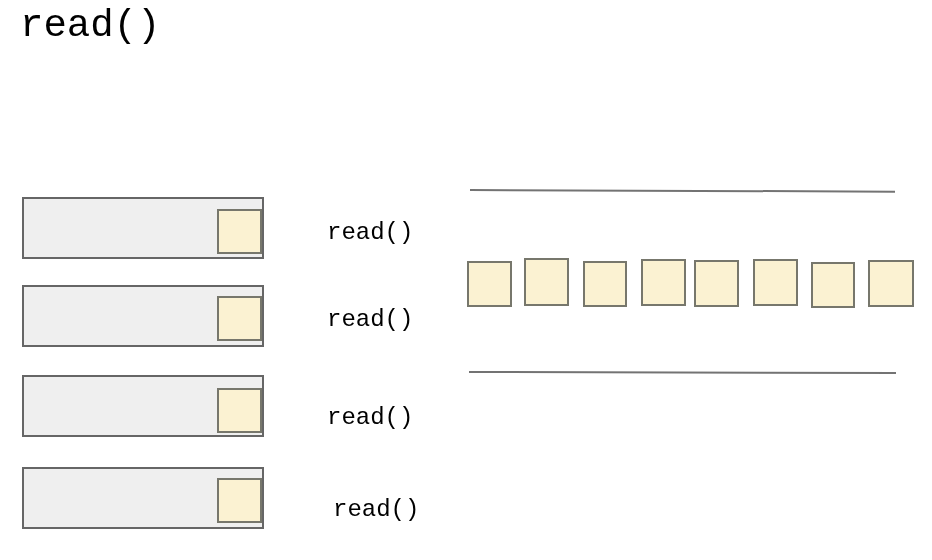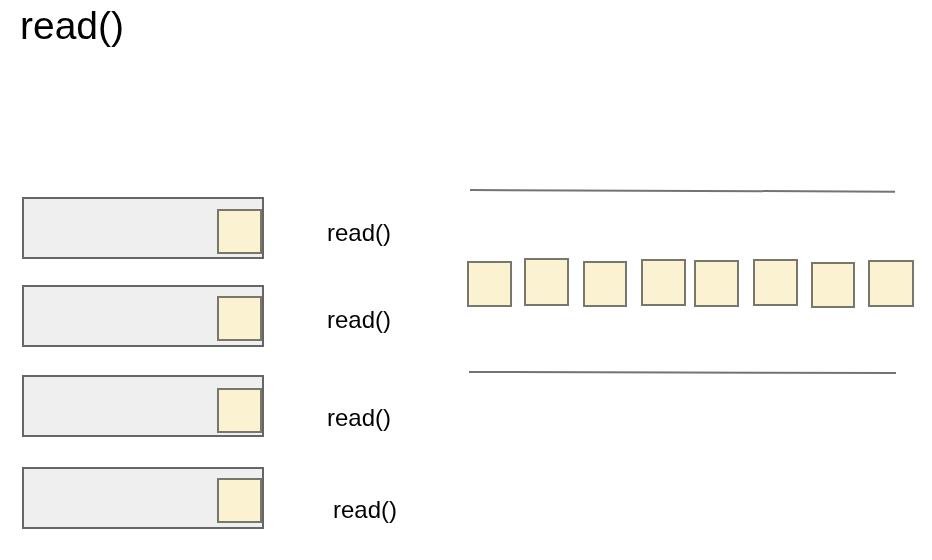--- a/index.html
+++ b/index.html
@@ -11,21 +11,21 @@
     --text: #000000;
   }
   * { margin: 0; padding: 0; box-sizing: border-box; }
   html, body { background: #ffffff; }
   .stage {
     position: relative;
     width: 932px;
     height: 560px;
     background: #ffffff;
     overflow: hidden;
-    font-family: Liberation Sans, sans-serif;
+    font-family: Liberation Mono, monospace;
     color: var(--text);
     border-radius: 12px;
   }
   .slide-title {
     position: absolute;
     left: 20px;
     top: 4px;
     font-size: 39px;
     line-height: 1.15;
     font-weight: 400;

